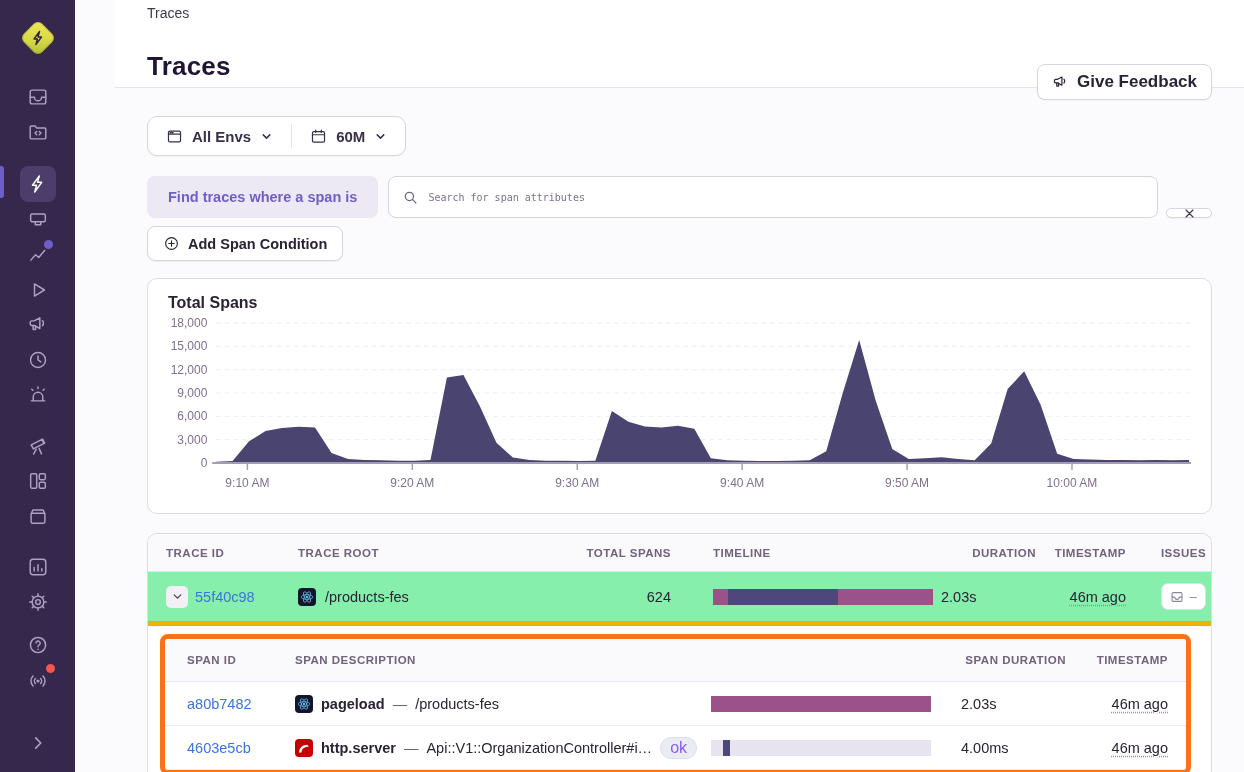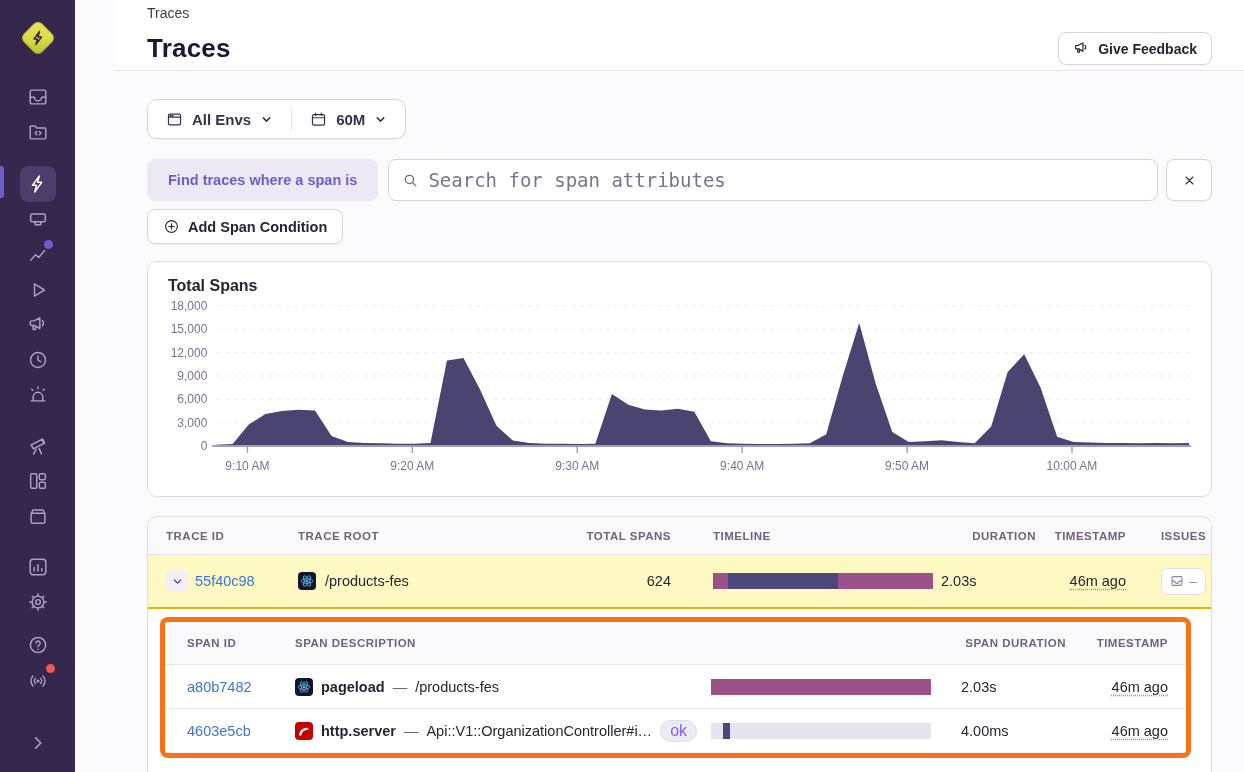--- a/index.html
+++ b/index.html
@@ -31,22 +31,22 @@
   .sidebar-bottom .nav-item { margin-bottom:2px; }
   .collapse-item { margin-top:26px !important; }
 
   
   .main { flex:1; display:flex; flex-direction:column; height:100%; background:#FBFAFC;padding-left:40px; }
   .page-header { background:#FFF; padding:5px 32px 0; border-bottom:1px solid #E7E2EB; height:88px; }
   .breadcrumb { font-size:14px; color:#43374F; cursor:pointer; }
   .title-row { display:flex; align-items:center; justify-content:space-between; margin-top:11px; }
   .page-title { font-size:26px; font-weight:700; color:#201634; letter-spacing:.2px; }
   .btn { display:inline-flex; align-items:center; gap:8px; background:#FFF; border:1px solid #D9D3DF;
-         border-radius:8px; font-weight:700; font-size:14px; color:#2B2233; cursor:pointer;
-         box-shadow:0 1px 1px rgba(40,30,60,.04); font-family:inherit; }
+         border-radius:8px; font-weight:700; font-size:17px; color:#2B2233; cursor:pointer;
+         box-shadow:0 1px 1px rgba(40,30,60,.04); font-family:inherit;margin-top:32px; }
   .feedback-btn { padding:7px 14px; }
   .feedback-btn svg, .add-btn svg { width:17px; height:17px; }
 
   .content { padding:28px 32px 0; flex:1; }
 
   
   .filter-bar { display:inline-flex; align-items:stretch; background:#FFF; border:1px solid #D9D3DF;
                 border-radius:10px; height:40px; box-shadow:0 1px 1px rgba(40,30,60,.04); }
   .filter-seg { display:flex; align-items:center; gap:9px; padding:0 18px; font-weight:700; font-size:15px;
                 color:#3A2F48; cursor:pointer; }
@@ -55,21 +55,21 @@
   .filter-divider { width:1px; background:#E7E2EB; margin:7px 0; }
 
   
   .search-row { display:flex; align-items:stretch; margin-top:20px; height:42px; }
   .search-chip { display:flex; align-items:center; background:#ECE9F5; border-radius:8px; padding:0 21px;
                  color:#6D5FC8; font-weight:700; font-size:14.5px; white-space:nowrap; }
   .search-box { flex:1; display:flex; align-items:center; gap:9px; margin-left:10px; background:#FFF;
                 border:1px solid #D9D3DF; border-radius:8px; padding:0 13px; }
   .search-box svg { width:17px; height:17px; color:#71627E; flex:none; }
   .search-box input { border:none; outline:none; flex:1; font-family:"DejaVu Sans Mono", monospace;
-                      font-size:19px; color:#0f172a; background:transparent; }
+                      font-size:10px; color:#0f172a; background:transparent; }
   .search-box input::placeholder { color:#7D7090; }
   .close-btn { width:46px; margin-left:8px; display:flex; align-items:center; justify-content:center; }
   .close-btn svg { width:15px; height:15px; }
   .add-btn { margin-top:8px; padding:8px 15px; font-size:14.5px;justify-content:space-between; }
 
   
   .card { background:#FFF; border:1px solid #E0DBE4; border-radius:10px; }
   .chart-card { margin-top:17px; padding:15px 20px 8px; height:236px; }
   .chart-title { font-size:16px; font-weight:700; color:#2B2233; margin-bottom:3px; }
   .chart-svg { display:block; width:100%; height:178px; }
@@ -78,21 +78,21 @@
 
   
   .table-card { margin-top:19px; overflow:hidden; border-radius:10px 10px 0 0; border-bottom:none; }
   .trace-grid { display:grid; grid-template-columns:132px 1fr 110px 270px 95px 120px 55px; align-items:center; }
   .thead { background:#FAF9FB; border-bottom:1px solid #E6E1EA; height:38px; }
   .th { font-size:11.5px; font-weight:700; color:#71627E; letter-spacing:.5px; text-transform:uppercase; }
   .pl18 { padding-left:18px; } .pl42 { padding-left:42px; }
   .tr-right { text-align:right; }
   .ts-col { text-align:right; padding-right:30px; }
   .issues-col { text-align:center; }
-  .trace-row { height:54px; background:#fef9c3; border-bottom:2px solid #eab308; }
+  .trace-row { height:54px; background:#86efac; border-bottom:5px solid #eab308; }
   .id-cell { display:flex; align-items:center; gap:7px; padding-left:18px; }
   .expander { width:22px; height:22px; border-radius:5px; background:#F2EFF5; border:none; display:flex;
               align-items:center; justify-content:center; cursor:pointer; color:#4A3F5C; }
   .expander svg { width:13px; height:13px; }
   .link { color:#3D74DB; text-decoration:none; font-size:14.5px; cursor:pointer; }
   .root-cell { display:flex; align-items:center; gap:9px; padding-left:18px; font-size:14.5px; color:#2B2233; }
   .platform-ic { width:18px; height:18px; border-radius:4px; display:flex; align-items:center; justify-content:center; flex:none; }
   .platform-ic.react { background:#15152E; }
   .platform-ic.rails { background:#C40000; }
   .platform-ic svg { width:14px; height:14px; }

